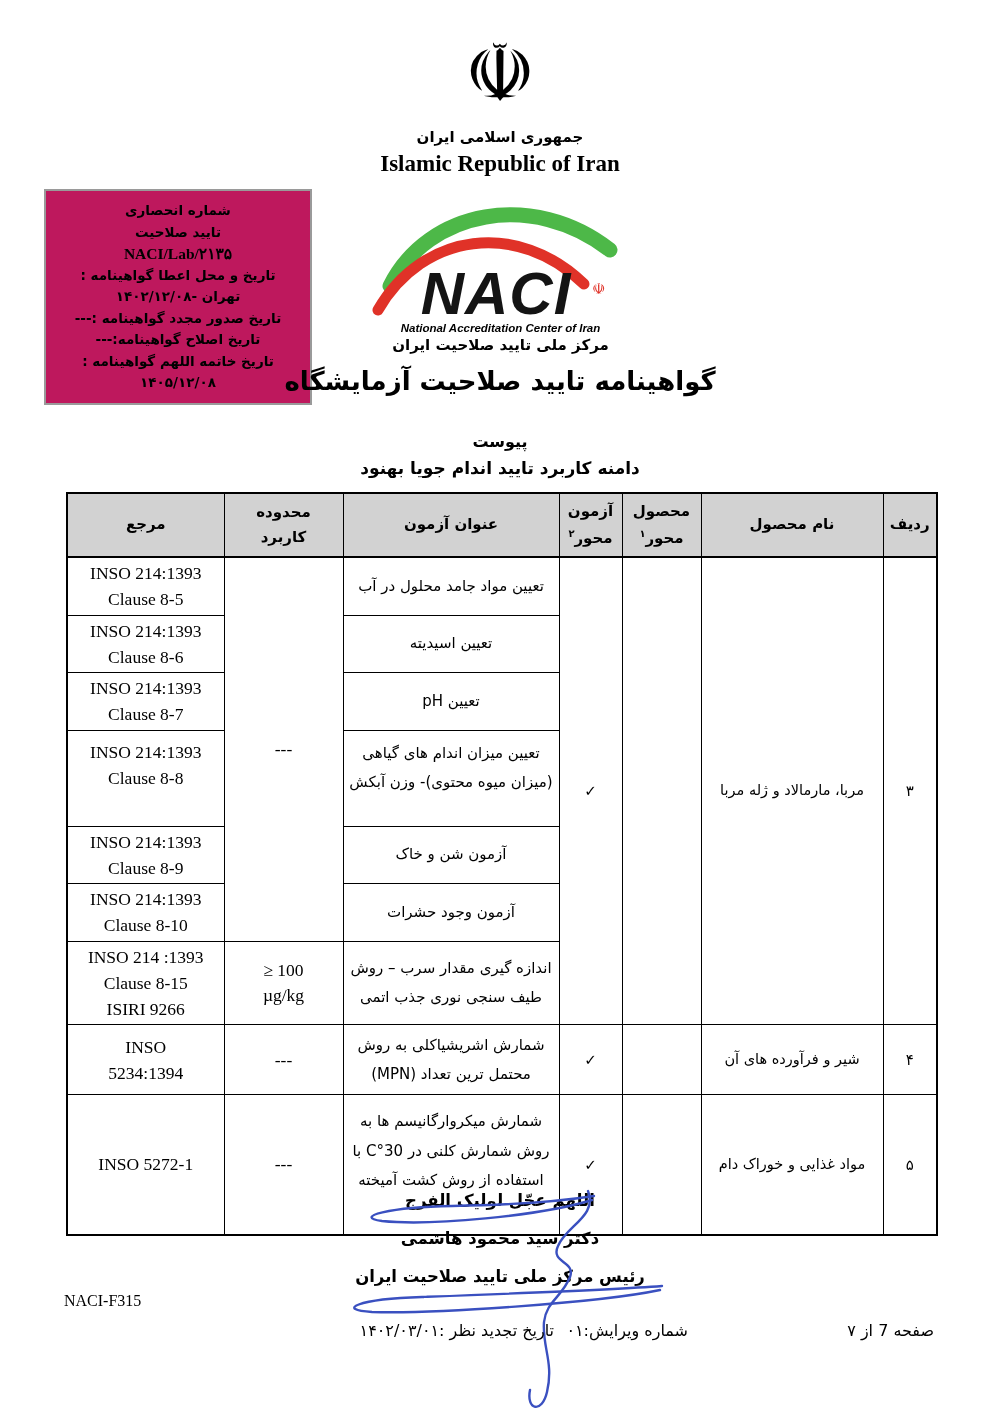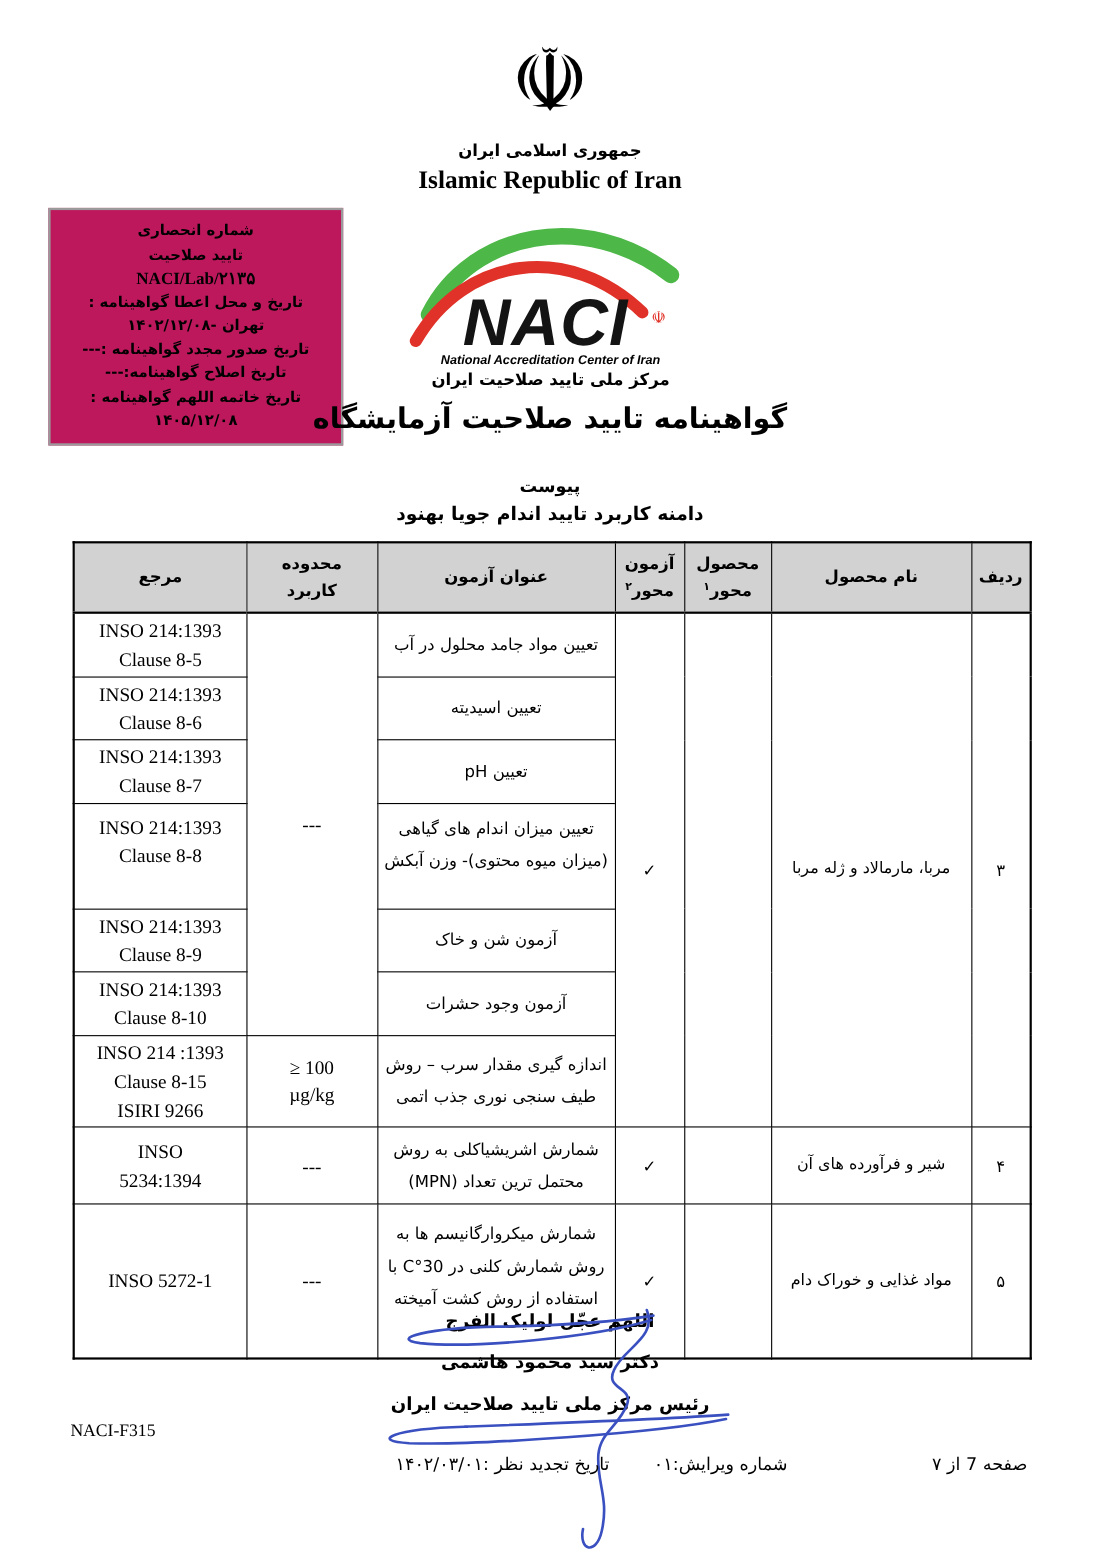--- a/index.html
+++ b/index.html
@@ -201,17 +201,17 @@
 
   <svg class="sig-svg" viewBox="0 0 1000 1414">
     <g fill="none" stroke="#3a50c0" stroke-width="2.4" stroke-linecap="round">
       <path d="M 592 1200 C 540 1216, 430 1226, 382 1221 C 352 1217, 390 1207, 452 1206 C 512 1205, 562 1201, 594 1196"></path>
       <path d="M 588 1191 C 598 1216, 566 1226, 558 1246 C 550 1263, 576 1261, 570 1277 C 562 1297, 546 1302, 544 1322 C 542 1347, 554 1362, 547 1392 C 542 1414, 526 1410, 530 1390"></path>
       <path d="M 660 1290 C 598 1303, 432 1314, 372 1312 C 336 1310, 356 1299, 422 1297 C 502 1294, 610 1290, 662 1286"></path>
     </g>
   </svg>
 
   <div class="footer-item" style="right:66px;">صفحه 7 از ۷</div>
-  <div class="footer-item" style="right:284px;">شماره ویرایش:۰۱</div>
+  <div class="footer-item" style="right:312px;">شماره ویرایش:۰۱</div>
   <div class="footer-item" style="right:446px;">تاریخ تجدید نظر :۱۴۰۲/۰۳/۰۱</div>
   <div class="form-code">NACI-F315</div>
 
 </div>
 
 </body></html>

